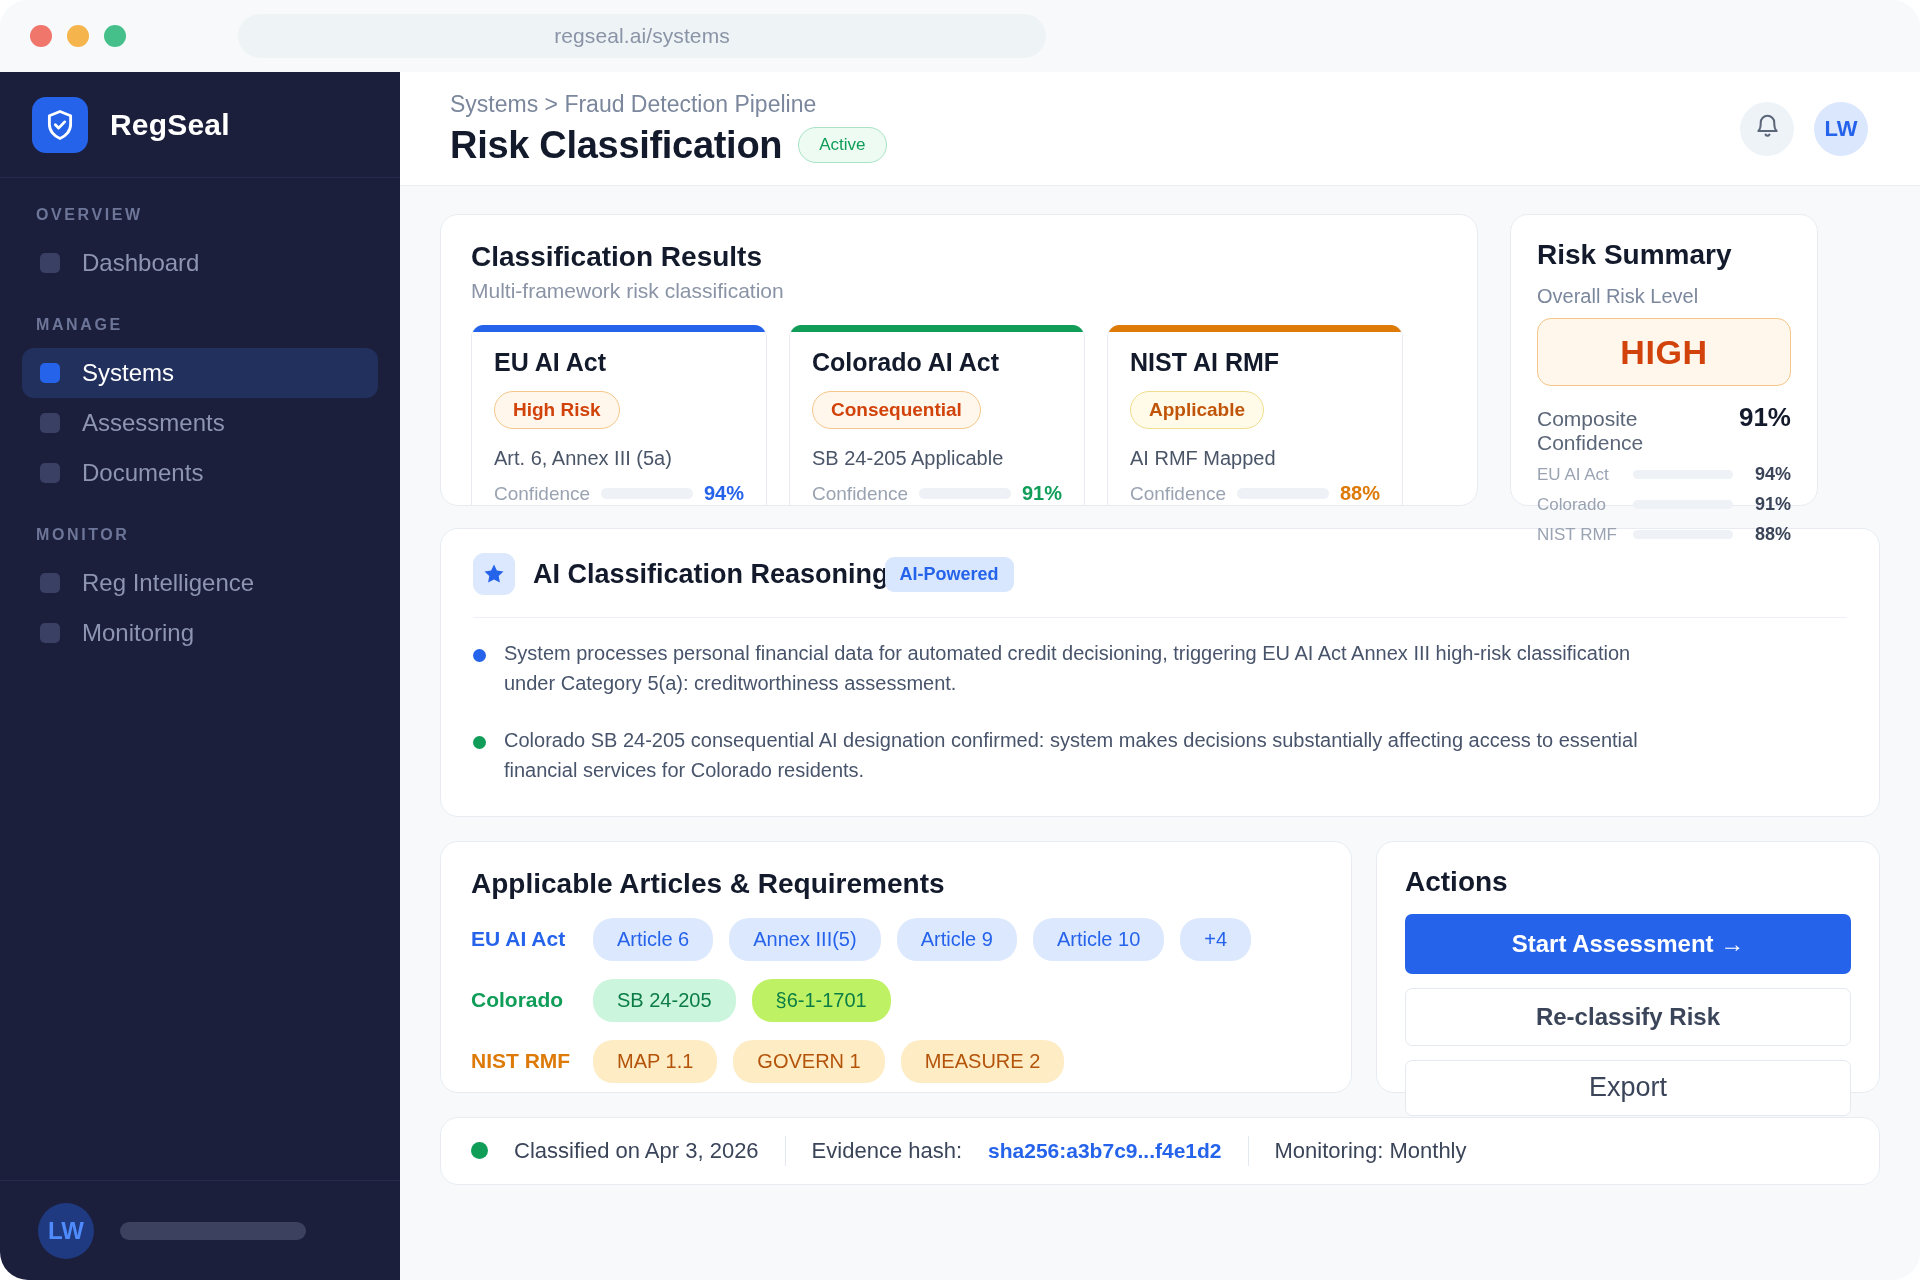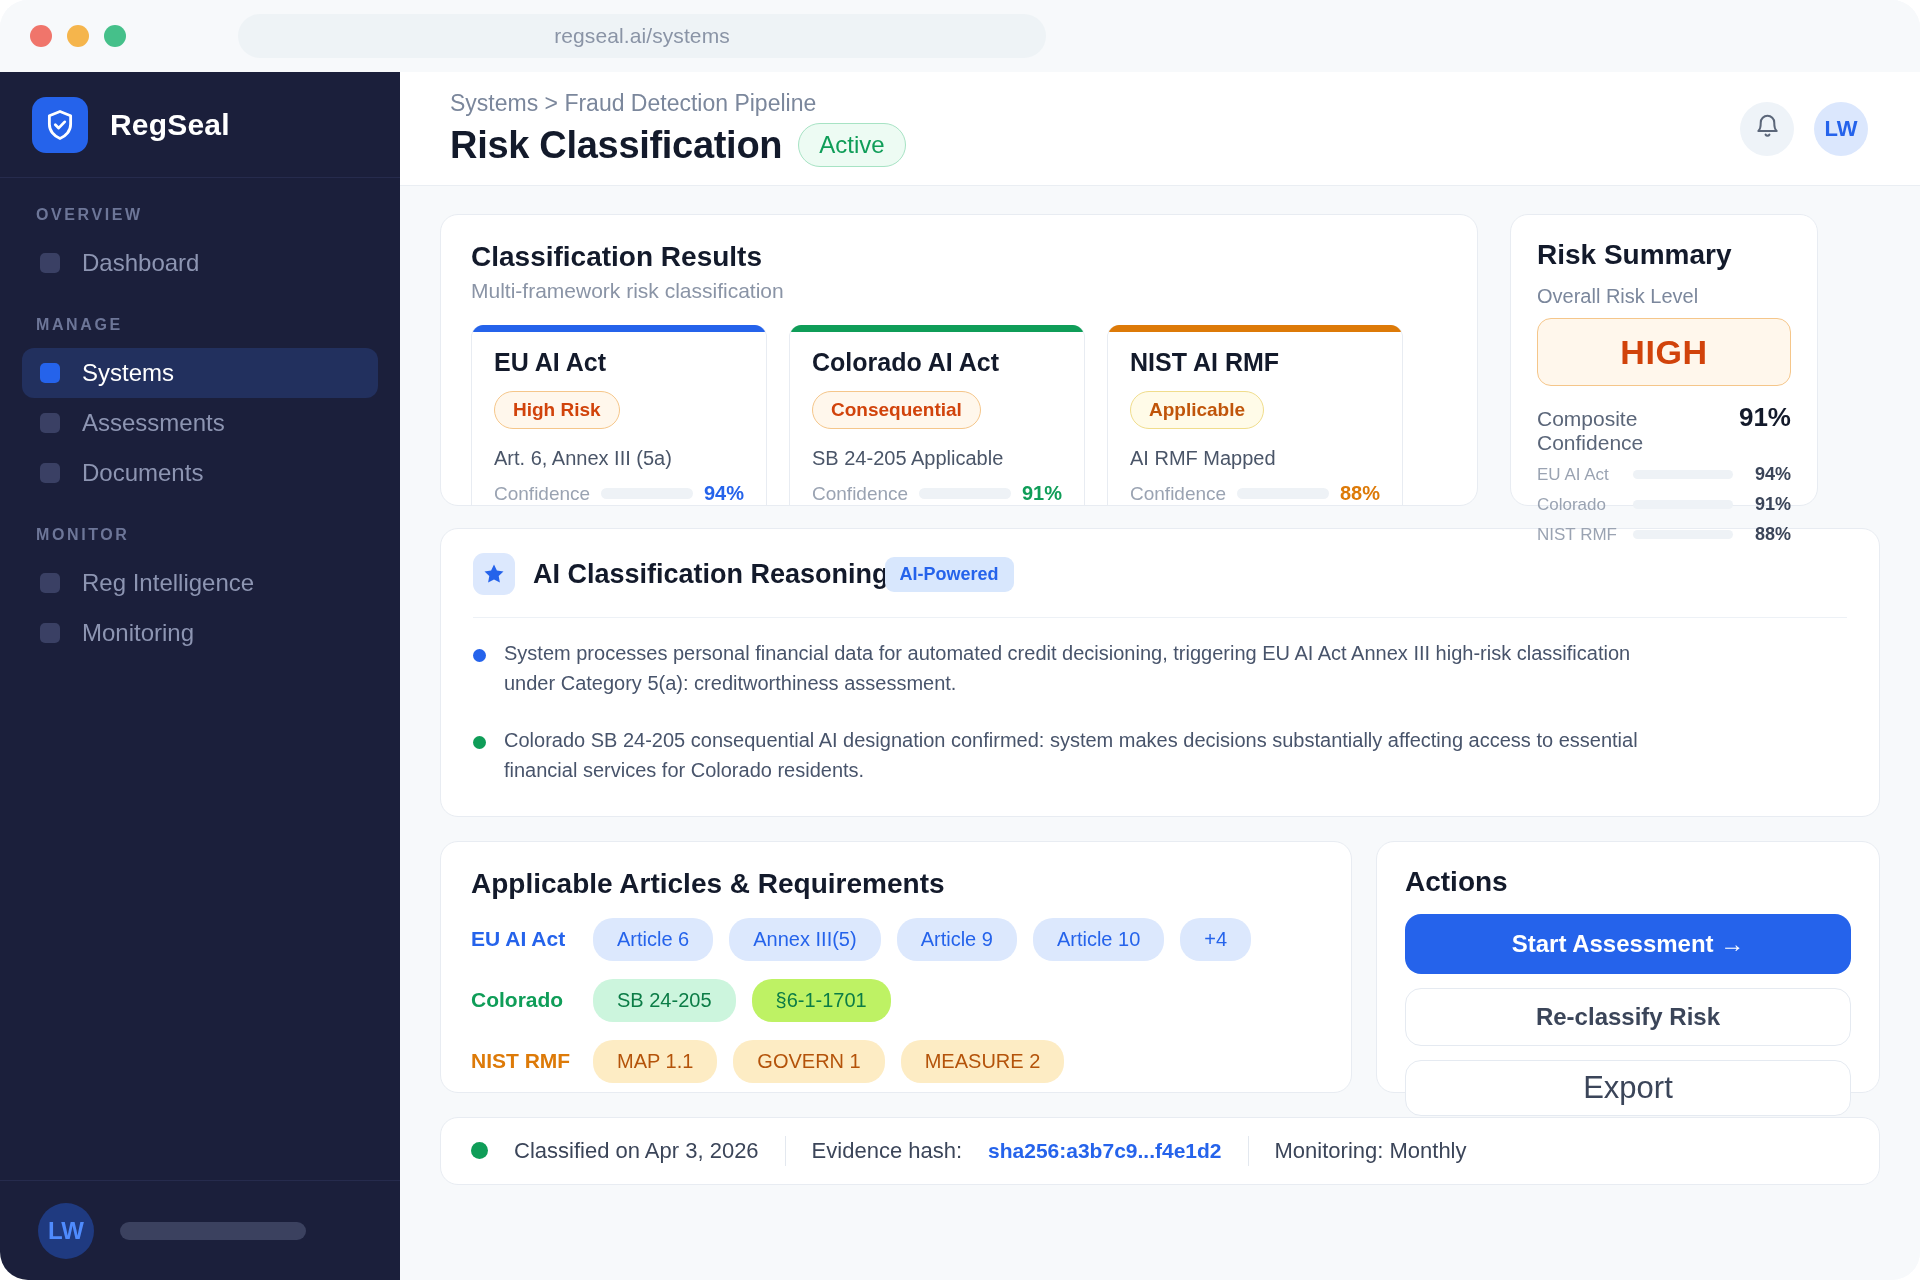--- a/index.html
+++ b/index.html
@@ -162,21 +162,21 @@
   .page-title {
     font-size: 38px;
     font-weight: bold;
     color: #131a2b;
     letter-spacing: -.3px;
   }
   .badge-active {
     border: 1.5px solid #a7e3c4;
     background: #edfbf3;
     color: #0f9d58;
-    font-size: 24px;
+    font-size: 17px;
     border-radius: 22px;
     padding: 7px 20px;
   }
   .topbar-right { display: flex; align-items: center; gap: 20px; }
   .icon-circle {
     width: 54px; height: 54px;
     border-radius: 50%;
     background: #eef3f8;
     display: flex; align-items: center; justify-content: center;
   }
@@ -396,21 +396,21 @@
   .actions-card {
     flex: 1;
     padding: 24px 28px;
     height: 252px;
     overflow: visible;
   }
   .btn {
     display: flex;
     align-items: center;
     justify-content: center;
-    border-radius: 16px;
+    border-radius: 7px;
     font-size: 24px;
     font-weight: bold;
   }
   .btn-primary {
     margin-top: 16px;
     height: 60px;
     background: #2563eb;
     color: #ffffff;
   }
   .btn-secondary {
@@ -420,21 +420,21 @@
     border: 1px solid #e5eaf1;
     color: #3b4559;
   }
   .btn-pair { display: flex; gap: 16px; margin-top: 14px; }
   .btn-small {
     flex: 1;
     height: 56px;
     background: #ffffff;
     border: 1px solid #e5eaf1;
     color: #3b4559;
-    font-size: 31px;
+    font-size: 27px;
     font-weight: normal;
   }
 
   
   .status-bar {
     margin-top: 24px;
     height: 68px;
     display: flex;
     align-items: center;
     padding-left: 30px;

